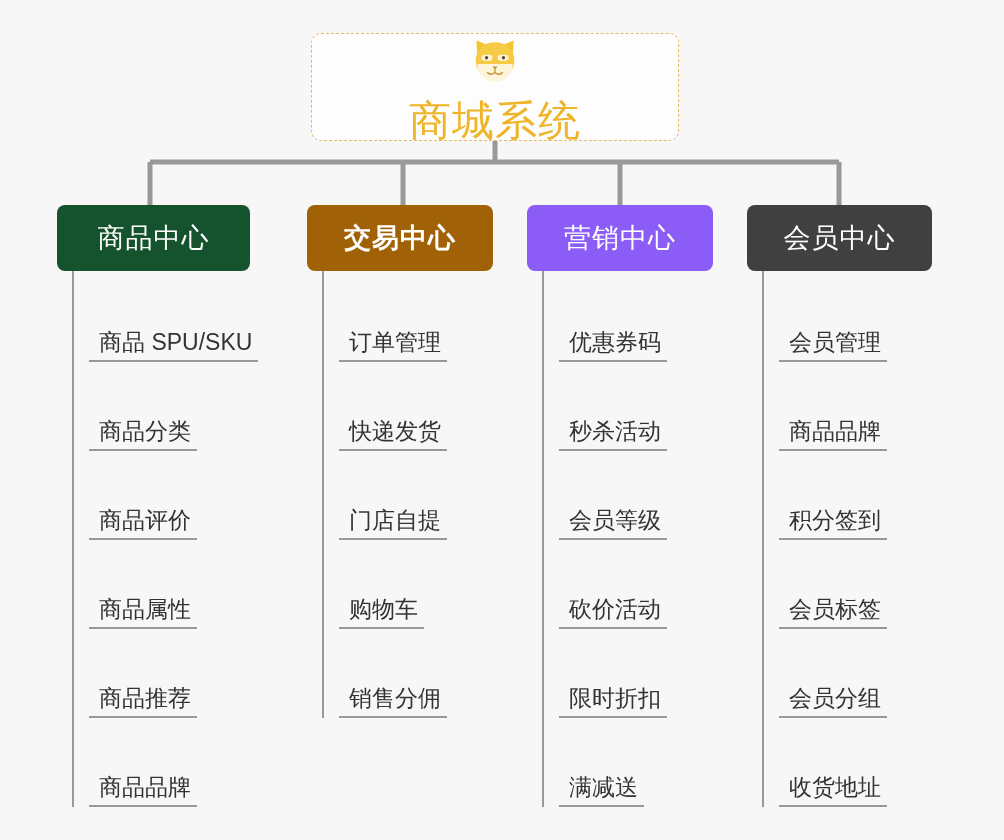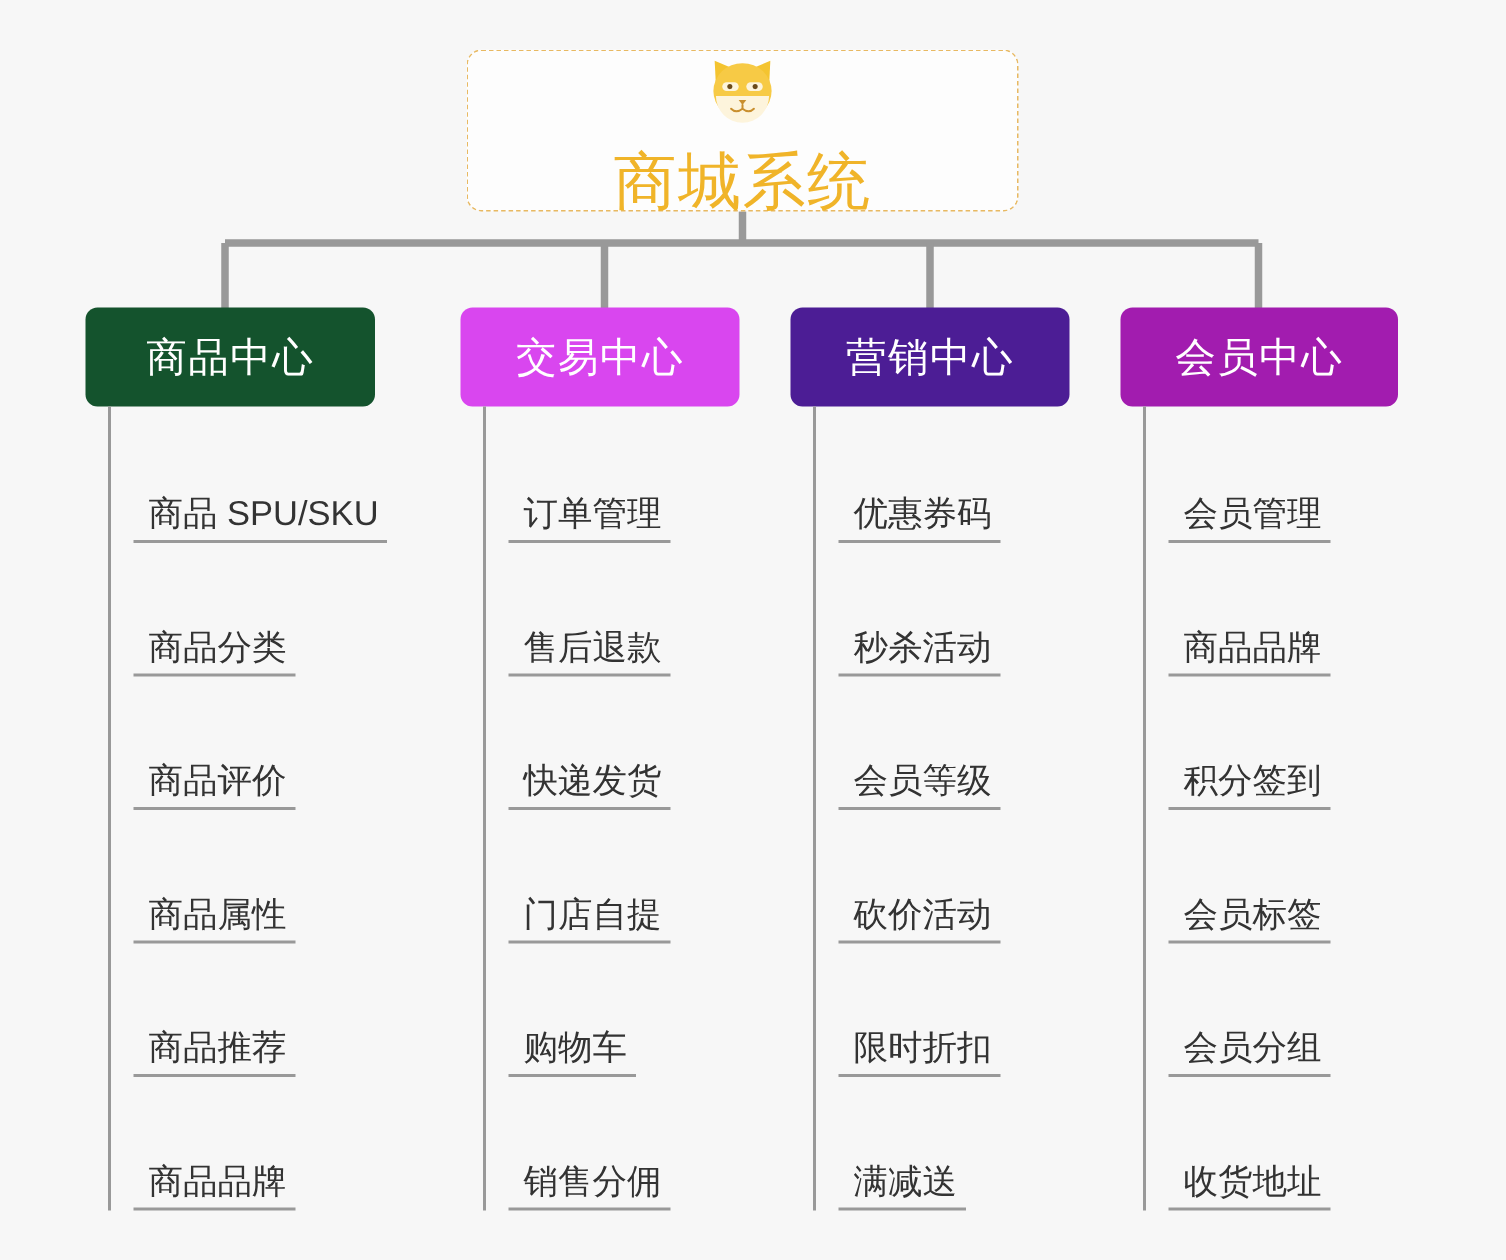--- a/index.html
+++ b/index.html
@@ -172,48 +172,45 @@
       <div class="leaf-item">
         <span class="leaf-label">商品推荐</span>
       </div>
       <div class="leaf-item">
         <span class="leaf-label">商品品牌</span>
       </div>
     </div>
   </div>
 
   <div class="branch" style="left:307px; width:186px;">
-    <div class="branch-header" style="background:#d946ef;">
+    <div class="branch-header" style="background:#a16207;font-weight:bold;">
       <span>交易中心</span>
     </div>
     <div class="leaf-list">
       <div class="spine"></div>
       <div class="leaf-item">
         <span class="leaf-label">订单管理</span>
       </div>
       <div class="leaf-item">
-        <span class="leaf-label">售后退款</span>
-      </div>
-      <div class="leaf-item">
         <span class="leaf-label">快递发货</span>
       </div>
       <div class="leaf-item">
         <span class="leaf-label">门店自提</span>
       </div>
       <div class="leaf-item">
         <span class="leaf-label">购物车</span>
       </div>
       <div class="leaf-item">
         <span class="leaf-label">销售分佣</span>
       </div>
     </div>
   </div>
 
   <div class="branch" style="left:527px; width:186px;">
-    <div class="branch-header" style="background:#4c1d95;">
+    <div class="branch-header" style="background:#8b5cf6;">
       <span>营销中心</span>
     </div>
     <div class="leaf-list">
       <div class="spine"></div>
       <div class="leaf-item">
         <span class="leaf-label">优惠券码</span>
       </div>
       <div class="leaf-item">
         <span class="leaf-label">秒杀活动</span>
       </div>
@@ -226,21 +223,21 @@
       <div class="leaf-item">
         <span class="leaf-label">限时折扣</span>
       </div>
       <div class="leaf-item">
         <span class="leaf-label">满减送</span>
       </div>
     </div>
   </div>
 
   <div class="branch" style="left:747px; width:185px;">
-    <div class="branch-header" style="background:#a21caf;">
+    <div class="branch-header" style="background:#404040;">
       <span>会员中心</span>
     </div>
     <div class="leaf-list">
       <div class="spine"></div>
       <div class="leaf-item">
         <span class="leaf-label">会员管理</span>
       </div>
       <div class="leaf-item">
         <span class="leaf-label">商品品牌</span>
       </div>

